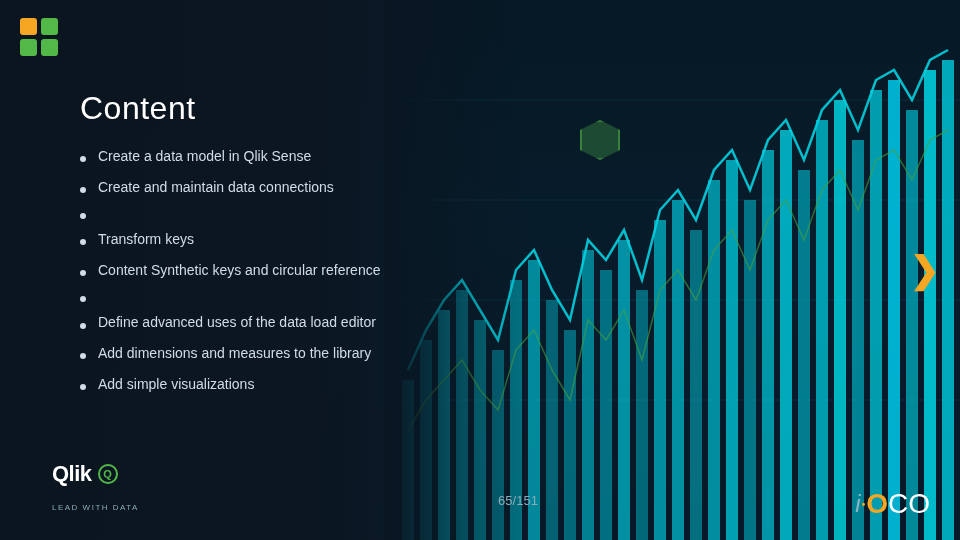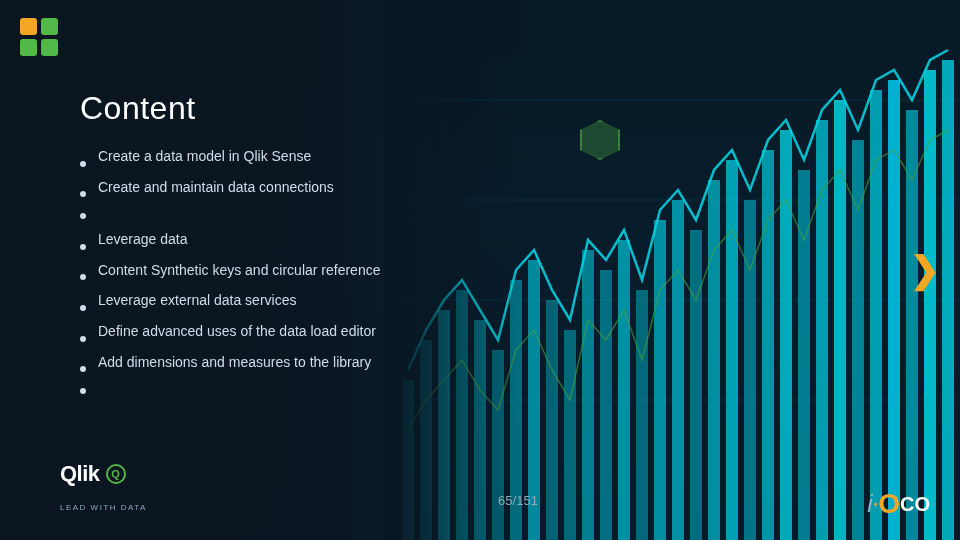--- a/index.html
+++ b/index.html
@@ -70,42 +70,42 @@
       letter-spacing: 0.5px;
     }
 
     .bullet-list {
       list-style: none;
       padding: 0;
     }
 
     .bullet-list li {
       display: flex;
-      align-items: flex-end;
+      align-items: center;
       margin-bottom: 11px;
       font-size: 14px;
       color: #d0dde8;
       line-height: 1.4;
     }
 
     .bullet-dot {
       width: 6px;
       height: 6px;
       background: #d0dde8;
       border-radius: 50%;
       margin-right: 12px;
       margin-top: 5px;
       flex-shrink: 0;
     }
 
     
     .qlik-logo-bottom {
       position: absolute;
       bottom: 28px;
-      left: 60px;
+      left: 52px;
       z-index: 10;
       display: flex;
       flex-direction: column;
       align-items: flex-start;
     }
 
     .qlik-text {
       display: flex;
       align-items: center;
       gap: 4px;
@@ -306,40 +306,40 @@
         </li>
         <li>
           <span class="bullet-dot"></span>
           <span>Create and maintain data connections</span>
         </li>
         <li>
           <span class="bullet-dot"></span>
         </li>
         <li>
           <span class="bullet-dot"></span>
-          <span>Leverage data</span>
+          <span>Transform keys</span>
         </li>
         <li>
           <span class="bullet-dot"></span>
           <span>Content Synthetic keys and circular reference</span>
         </li>
         <li>
           <span class="bullet-dot"></span>
-          <span>Leverage external data services</span>
         </li>
         <li>
           <span class="bullet-dot"></span>
           <span>Define advanced uses of the data load editor</span>
         </li>
         <li>
           <span class="bullet-dot"></span>
           <span>Add dimensions and measures to the library</span>
         </li>
         <li>
           <span class="bullet-dot"></span>
+          <span>Add simple visualizations</span>
         </li>
       </ul>
   </div>
 
   <div class="hex-decoration">
     <div class="hex-shape"></div>
   </div>
 
   <div class="nav-arrow">❯</div>
 
@@ -350,16 +350,16 @@
     </div>
     <span class="qlik-tagline">LEAD WITH DATA</span>
   </div>
 
   <div class="page-number">65/151</div>
 
   <div class="ioco-logo">
     <span style="color:#8ab8c8; font-style:italic; font-size:24px; font-weight:400;">i</span>
     <span class="ioco-dot">•</span>
     <span style="color:#f5a623; font-size:28px; font-weight:900;">O</span>
-    <span style="color:#ffffff; font-size:20px; font-weight:700;text-align:right;">CO</span>
+    <span style="color:#ffffff; font-size:28px; font-weight:400;text-align:right;">CO</span>
   </div>
 
 </div>
 
 </body></html>

